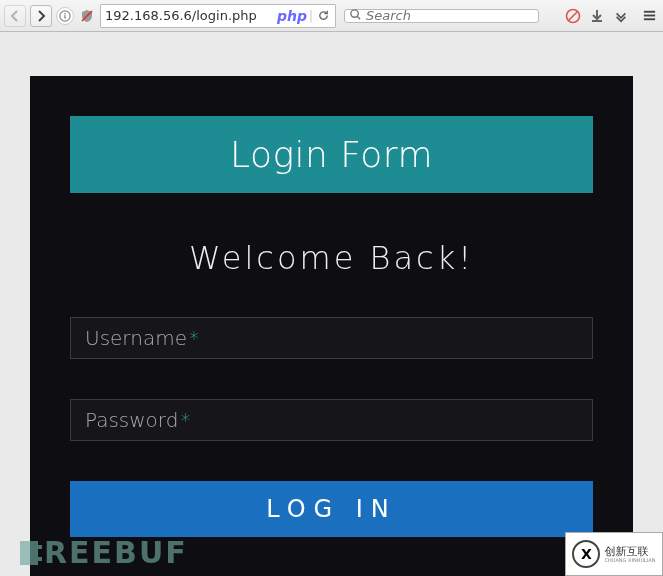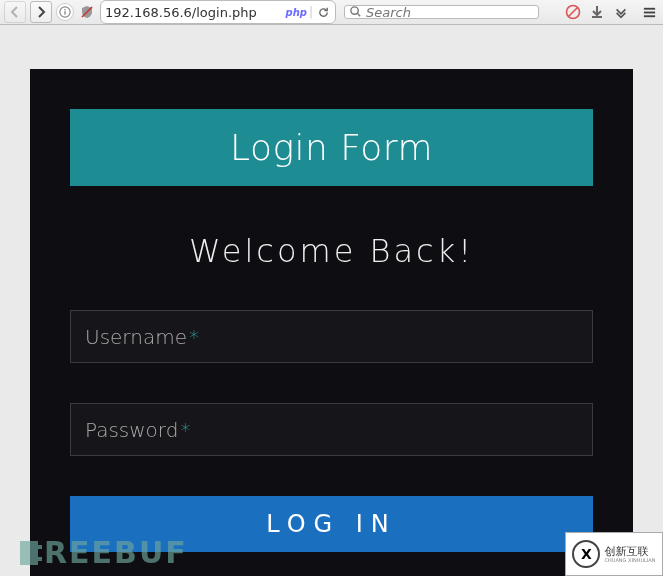--- a/index.html
+++ b/index.html
@@ -3,36 +3,36 @@
   <meta charset="utf-8">
   <style>
     * { margin:0; padding:0; box-sizing:border-box; font-family:"DejaVu Sans","Segoe UI",Arial,sans-serif; }
     body { width:663px; height:576px; background:#ddd; display:flex; flex-direction:column; overflow:hidden; position:relative; }
 
     
     .toolbar { height:32px; background:linear-gradient(#f5f5f5,#e8e8e8); border-bottom:1px solid #bbb; display:flex; align-items:center; padding:0 4px; gap:4px; }
     .navbtn { width:22px; height:22px; border:1px solid #bbb; border-radius:3px; background:linear-gradient(#fafafa,#eee); display:flex; align-items:center; justify-content:center; cursor:pointer; }
     .navbtn.disabled { opacity:.5; cursor:default; }
     .identity { width:18px; height:18px; display:flex; align-items:center; justify-content:center; border:1px solid #ccc; border-radius:50%; font-size:10px; background:#fff; }
-    .urlbar-wrap { flex:0 0 236px; height:24px; display:flex; align-items:center; border:1px solid #bbb; border-radius:6px; background:#fff; padding:0 4px; gap:2px; }
+    .urlbar-wrap { flex:0 0 236px; height:24px; display:flex; align-items:center; border:1px solid #bbb; border-radius:1px; background:#fff; padding:0 4px; gap:2px; }
     .urlbar { flex:1; border:none; outline:none; font-size:13px; background:transparent; color:#333; }
-    .php-badge { font-size:10px; color:#6a6aff; font-style:italic; font-weight:600; }
+    .php-badge { font-size:14px; color:#6a6aff; font-style:italic; font-weight:600; }
     .pipe { color:#ccc; font-size:12px; }
     .reload-ic { width:16px; height:16px; display:flex; align-items:center; justify-content:center; color:#666; cursor:pointer; font-size:13px; }
     .searchbar-wrap { flex:0 0 144px; height:14px; display:flex; align-items:center; border:1px solid #bbb; border-radius:3px; background:#fff; padding:0 4px; gap:4px; margin-left:4px; }
     .searchbar { flex:1; border:none; outline:none; font-size:13px; background:transparent; font-style: italic; color: #888; }
     .toolbar-ic { width:20px; height:20px; display:flex; align-items:center; justify-content:center; color:#777; cursor:pointer; }
     .toolbar-spacer { flex:1; }
 
     
     .viewport { flex:1; background:#eaeaea; position:relative; padding:44px 30px 0 30px; }
     .login-card { background:#0e0e12; width:100%; min-height:500px; padding:40px 40px 36px 40px; display:flex; flex-direction:column; align-items:stretch; }
     .login-header { background:#1e8c93; color:#fff; font-size:36px; font-weight:300; text-align:center; padding:18px 0; letter-spacing:.5px; }
     .welcome { color:#eee; font-size:32px; font-weight:300; text-align:center; letter-spacing:3px; margin-top:46px; }
-    .field { position:relative; margin-top:40px; height:53px; border:1px solid #3a3a40; background:#16161a;padding-left:44px; }
+    .field { position:relative; margin-top:40px; height:42px; border:1px solid #3a3a40; background:#16161a;padding-left:44px; }
     .field input { width:100%; height:100%; background:transparent; border:none; outline:none; color:#ddd; font-size:18px; padding:0 12px; }
     .field input::placeholder { color:transparent; }
     .field .ph { position:absolute; left:14px; top:50%; transform:translateY(-50%); font-size:20px; font-weight:300; color:#aaa; pointer-events:none; }
     .field .ph .req { color:#31a8a0; margin-left:2px; }
     .field.second { margin-top:40px; }
     .login-btn { margin-top:40px; height:56px; width:100%; background:#1b6fbf; color:#fff; border:none; font-size:24px; font-weight:400; letter-spacing:8px; cursor:pointer; }
 
     
     .wm-left { position:absolute; left:20px; bottom:6px; font-size:30px; font-weight:700; letter-spacing:2px; color:#6fa69c; opacity:.65; display:flex; align-items:center; }
     .wm-left .badge { width:18px; height:24px; background:#6fa69c; margin-right:6px; display:inline-block; position:relative; }

